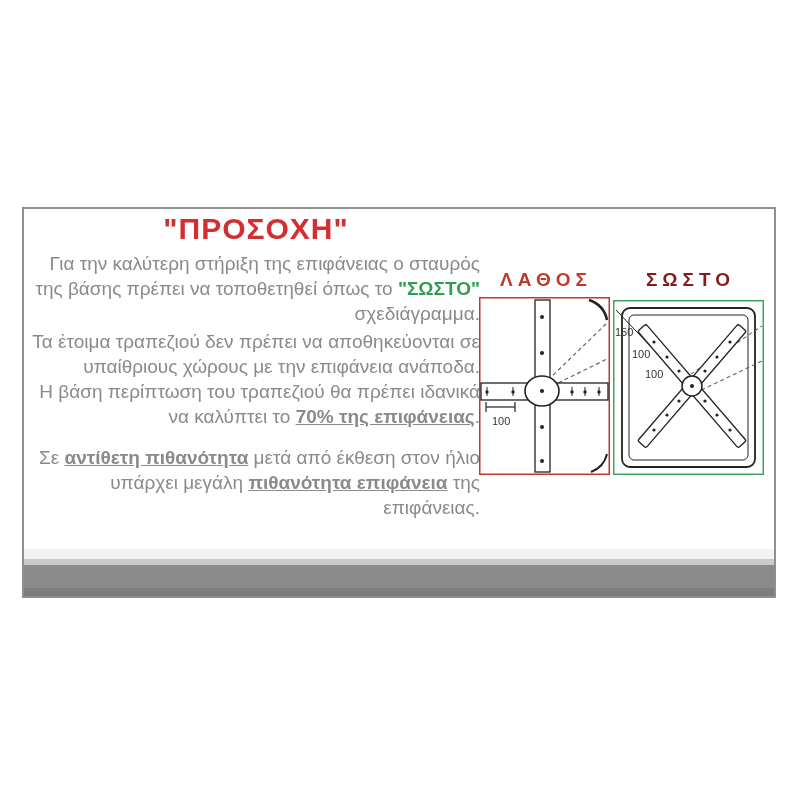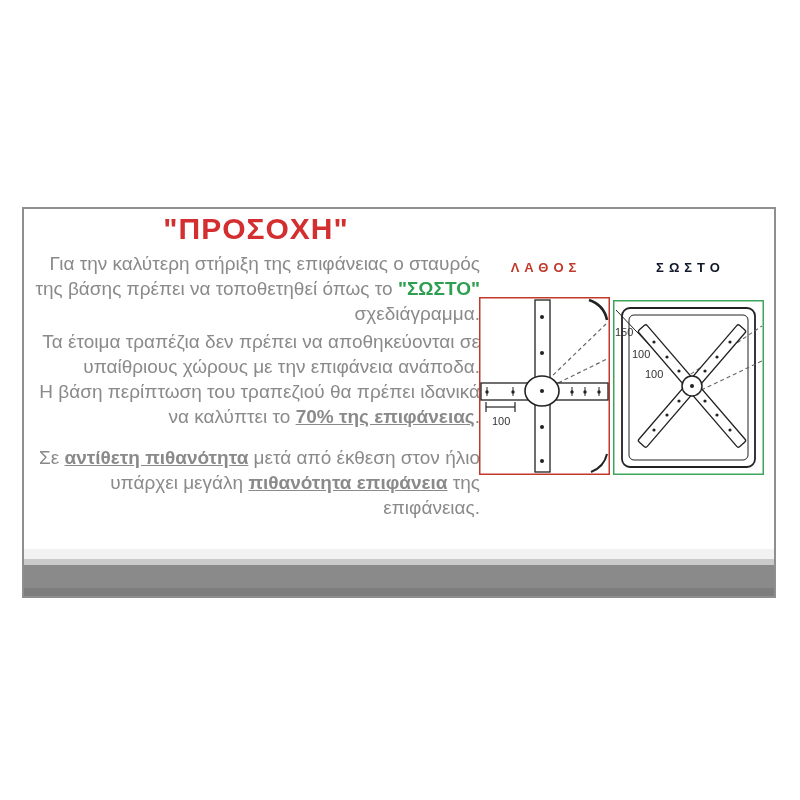--- a/index.html
+++ b/index.html
@@ -29,41 +29,41 @@
   .para{margin:0;text-align:right;}
   .p1{margin-bottom:3px;}
   .p2{margin-bottom:0;}
   .p3{margin-bottom:1px;}
   .p4{margin-bottom:16px;}
   .hl-green{color:#2e9e50;font-weight:bold;}
   .bold-u{font-weight:bold;text-decoration:underline;}
 
   
   .diagram-label{
-    position:absolute;top:48px;font-size:13px;font-weight:bold;
+    position:absolute;top:60px;font-size:19px;font-weight:bold;
     letter-spacing:5px;text-align:center;line-height:22px;
   }
   .label-wrong{left:452px;width:140px;color:#c0392b;}
-  .label-correct{left:589px;width:155px;color:#0f172a;}
+  .label-correct{left:589px;width:155px;color:#7f1d1d;}
   .diagram{position:absolute;}
   .diagram-wrong{left:455px;top:88px;width:131px;height:178px;}
   .diagram-correct{left:589px;top:91px;width:151px;height:175px;}
   .dim-text{font-size:11px;fill:#333333;font-family:"Liberation Sans",sans-serif;}
 </style>
 </head>
 <body>
 
 <div class="slide">
 
   <div class="text-col">
     <div class="doc-title">"ΠΡΟΣΟΧΗ"</div>
 
     <p class="para p1"><span>Για την καλύτερη στήριξη της επιφάνειας ο σταυρός της βάσης πρέπει να τοποθετηθεί όπως το </span><span class="hl-green">"ΣΩΣΤΟ"</span><span> σχεδιάγραμμα.</span></p>
 
-    <p class="para p2">Τα έτοιμα τραπέζια δεν πρέπει να αποθηκεύονται σε υπαίθριους χώρους με την επιφάνεια ανάποδα.</p>
+    <p class="para p2">Τα έτοιμα τραπεζιού δεν πρέπει να αποθηκεύονται σε υπαίθριους χώρους με την επιφάνεια ανάποδα.</p>
 
 
     <p class="para p4"><span>Η βάση περίπτωση του τραπεζιού θα πρέπει ιδανικά να καλύπτει το </span><span class="bold-u">70% της επιφάνειας</span><span>.</span></p>
 
     <p class="para p5"><span>Σε </span><span class="bold-u">αντίθετη πιθανότητα</span><span> μετά από έκθεση στον ήλιο υπάρχει μεγάλη </span><span class="bold-u">πιθανότητα επιφάνεια</span><span> της επιφάνειας.</span></p>
   </div>
 
   <div class="diagram-label label-wrong">ΛΑΘΟΣ</div>
   <div class="diagram-label label-correct">ΣΩΣΤΟ</div>
 

